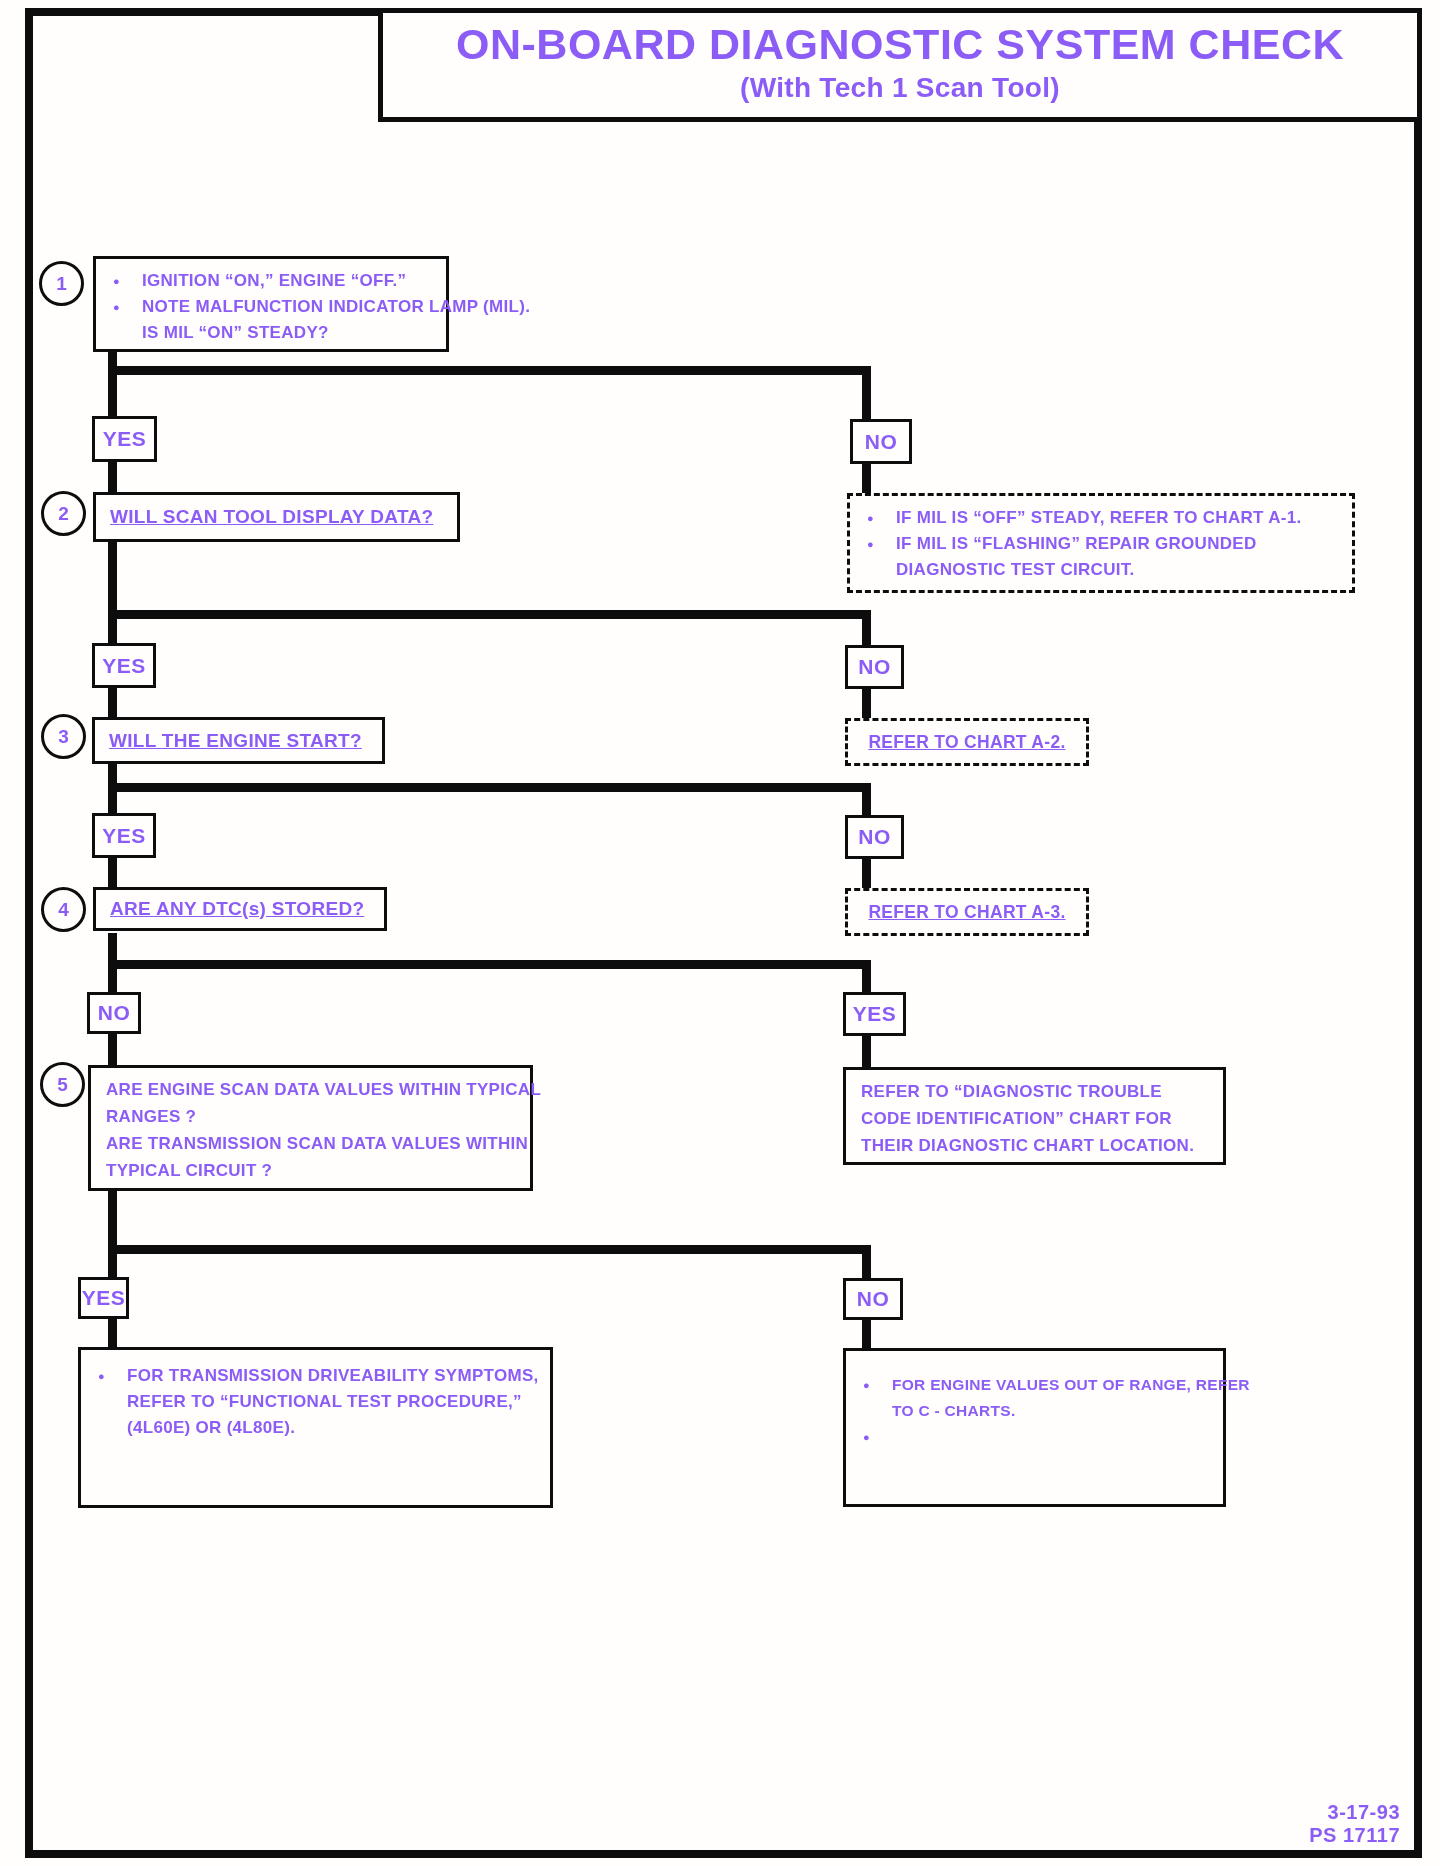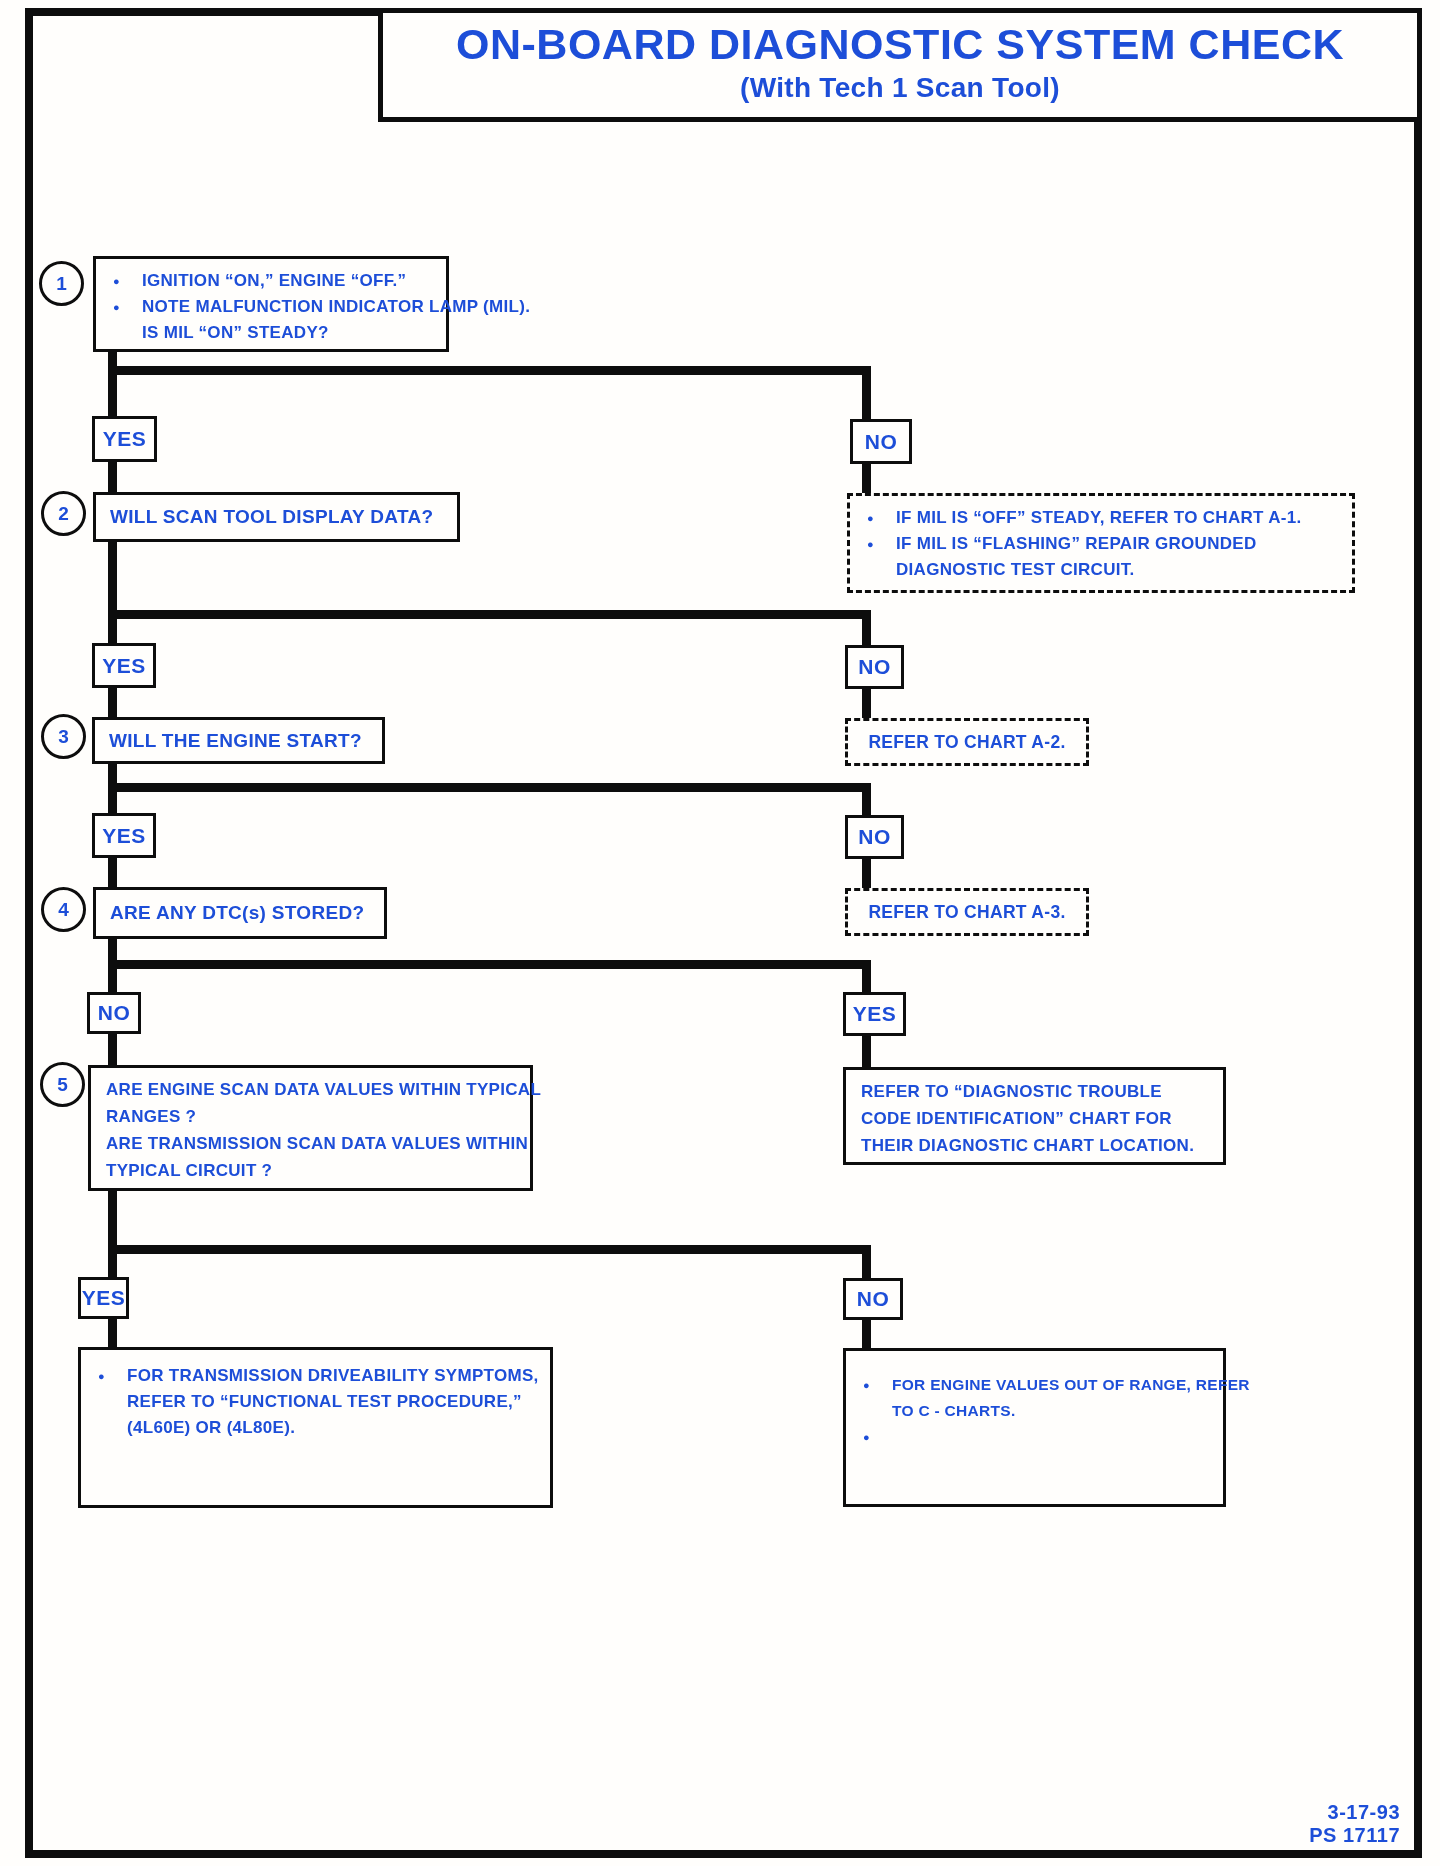--- a/index.html
+++ b/index.html
@@ -1,40 +1,40 @@
 <!DOCTYPE html>
 <html><head>
 <meta charset="utf-8">
 <style>
   * { margin:0; padding:0; box-sizing:border-box; }
   html,body { background:#ffffff; }
   .page {
     position:relative; width:1440px; height:1866px; background:#fffefc;
-    font-family:"Liberation Sans", sans-serif; color:#1d4ed8; overflow:hidden;
+    font-family:"Liberation Sans", sans-serif; color:#8b5cf6; overflow:hidden;
   }
   .frame { position:absolute; left:25px; top:8px; width:1397px; height:1850px; border:8px solid #0d0d0d; z-index:0; }
   .title-box {
     position:absolute; left:378px; top:8px; width:1044px; height:114px;
     border:5px solid #0d0d0d; background:#fffefc; z-index:3; text-align:center;
   }
   .title-main { font-size:43px; font-weight:bold; letter-spacing:0.5px; margin-top:7px; }
   .title-sub  { font-size:28px; font-weight:bold; margin-top:3px; letter-spacing:0.3px; }
 
   .vline, .hline { position:absolute; background:#0d0d0d; z-index:1; }
 
   .circle {
     position:absolute; width:45px; height:45px; border:3px solid #0d0d0d; border-radius:50%;
     background:#fffefc; font-size:19px; font-weight:bold; text-align:center; line-height:40px; z-index:2;
   }
   .fbox {
     position:absolute; border:3px solid #0d0d0d; background:#fffefc;
     font-weight:bold; font-size:17px; letter-spacing:0.3px; z-index:2;
   }
   .fbox.dashed { border-style:dashed; }
-  .q { display:flex; align-items:center; height:100%; padding:12px 14px; font-size:19px; white-space:nowrap; }
+  .q { display:flex; align-items:center; height:100%; padding:12px 14px; font-size:19px; white-space:nowrap;text-decoration:underline; }
   .q.centered { justify-content:center; font-size:17.5px; }
 
   .bullets { padding:9px 8px 6px 14px; }
   .bullet { display:flex; }
   .bullet .dot { flex:0 0 32px; padding-left:3px; }
   .bullet .dot::before { content:"●"; font-size:11px; line-height:26px; vertical-align:top; }
   .bullet .txt span { display:block; line-height:26px; white-space:nowrap; }
 
   .linestack { padding:8px 8px 6px 15px; }
   .linestack span { display:block; line-height:27px; white-space:nowrap; }
@@ -133,21 +133,21 @@
   <div class="fbox" style="left:92px;top:717px;width:293px;height:47px;">
     <div class="q">WILL THE ENGINE START?</div>
   </div>
   <div class="fbox dashed" style="left:845px;top:718px;width:244px;height:48px;">
     <div class="q centered">REFER TO CHART A-2.</div>
   </div>
 
   <div class="tag" style="left:92px;top:813px;width:64px;height:45px;">YES</div>
   <div class="tag" style="left:845px;top:815px;width:59px;height:44px;">NO</div>
 
-  <div class="fbox" style="left:93px;top:887px;width:294px;height:52px;">
+  <div class="fbox" style="left:93px;top:887px;width:294px;height:44px;">
     <div class="q">ARE ANY DTC(s) STORED?</div>
   </div>
   <div class="fbox dashed" style="left:845px;top:888px;width:244px;height:48px;">
     <div class="q centered">REFER TO CHART A-3.</div>
   </div>
 
   <div class="tag" style="left:87px;top:992px;width:54px;height:42px;">NO</div>
   <div class="tag" style="left:843px;top:992px;width:63px;height:44px;">YES</div>
 
   <div class="fbox" style="left:88px;top:1065px;width:445px;height:126px;">

